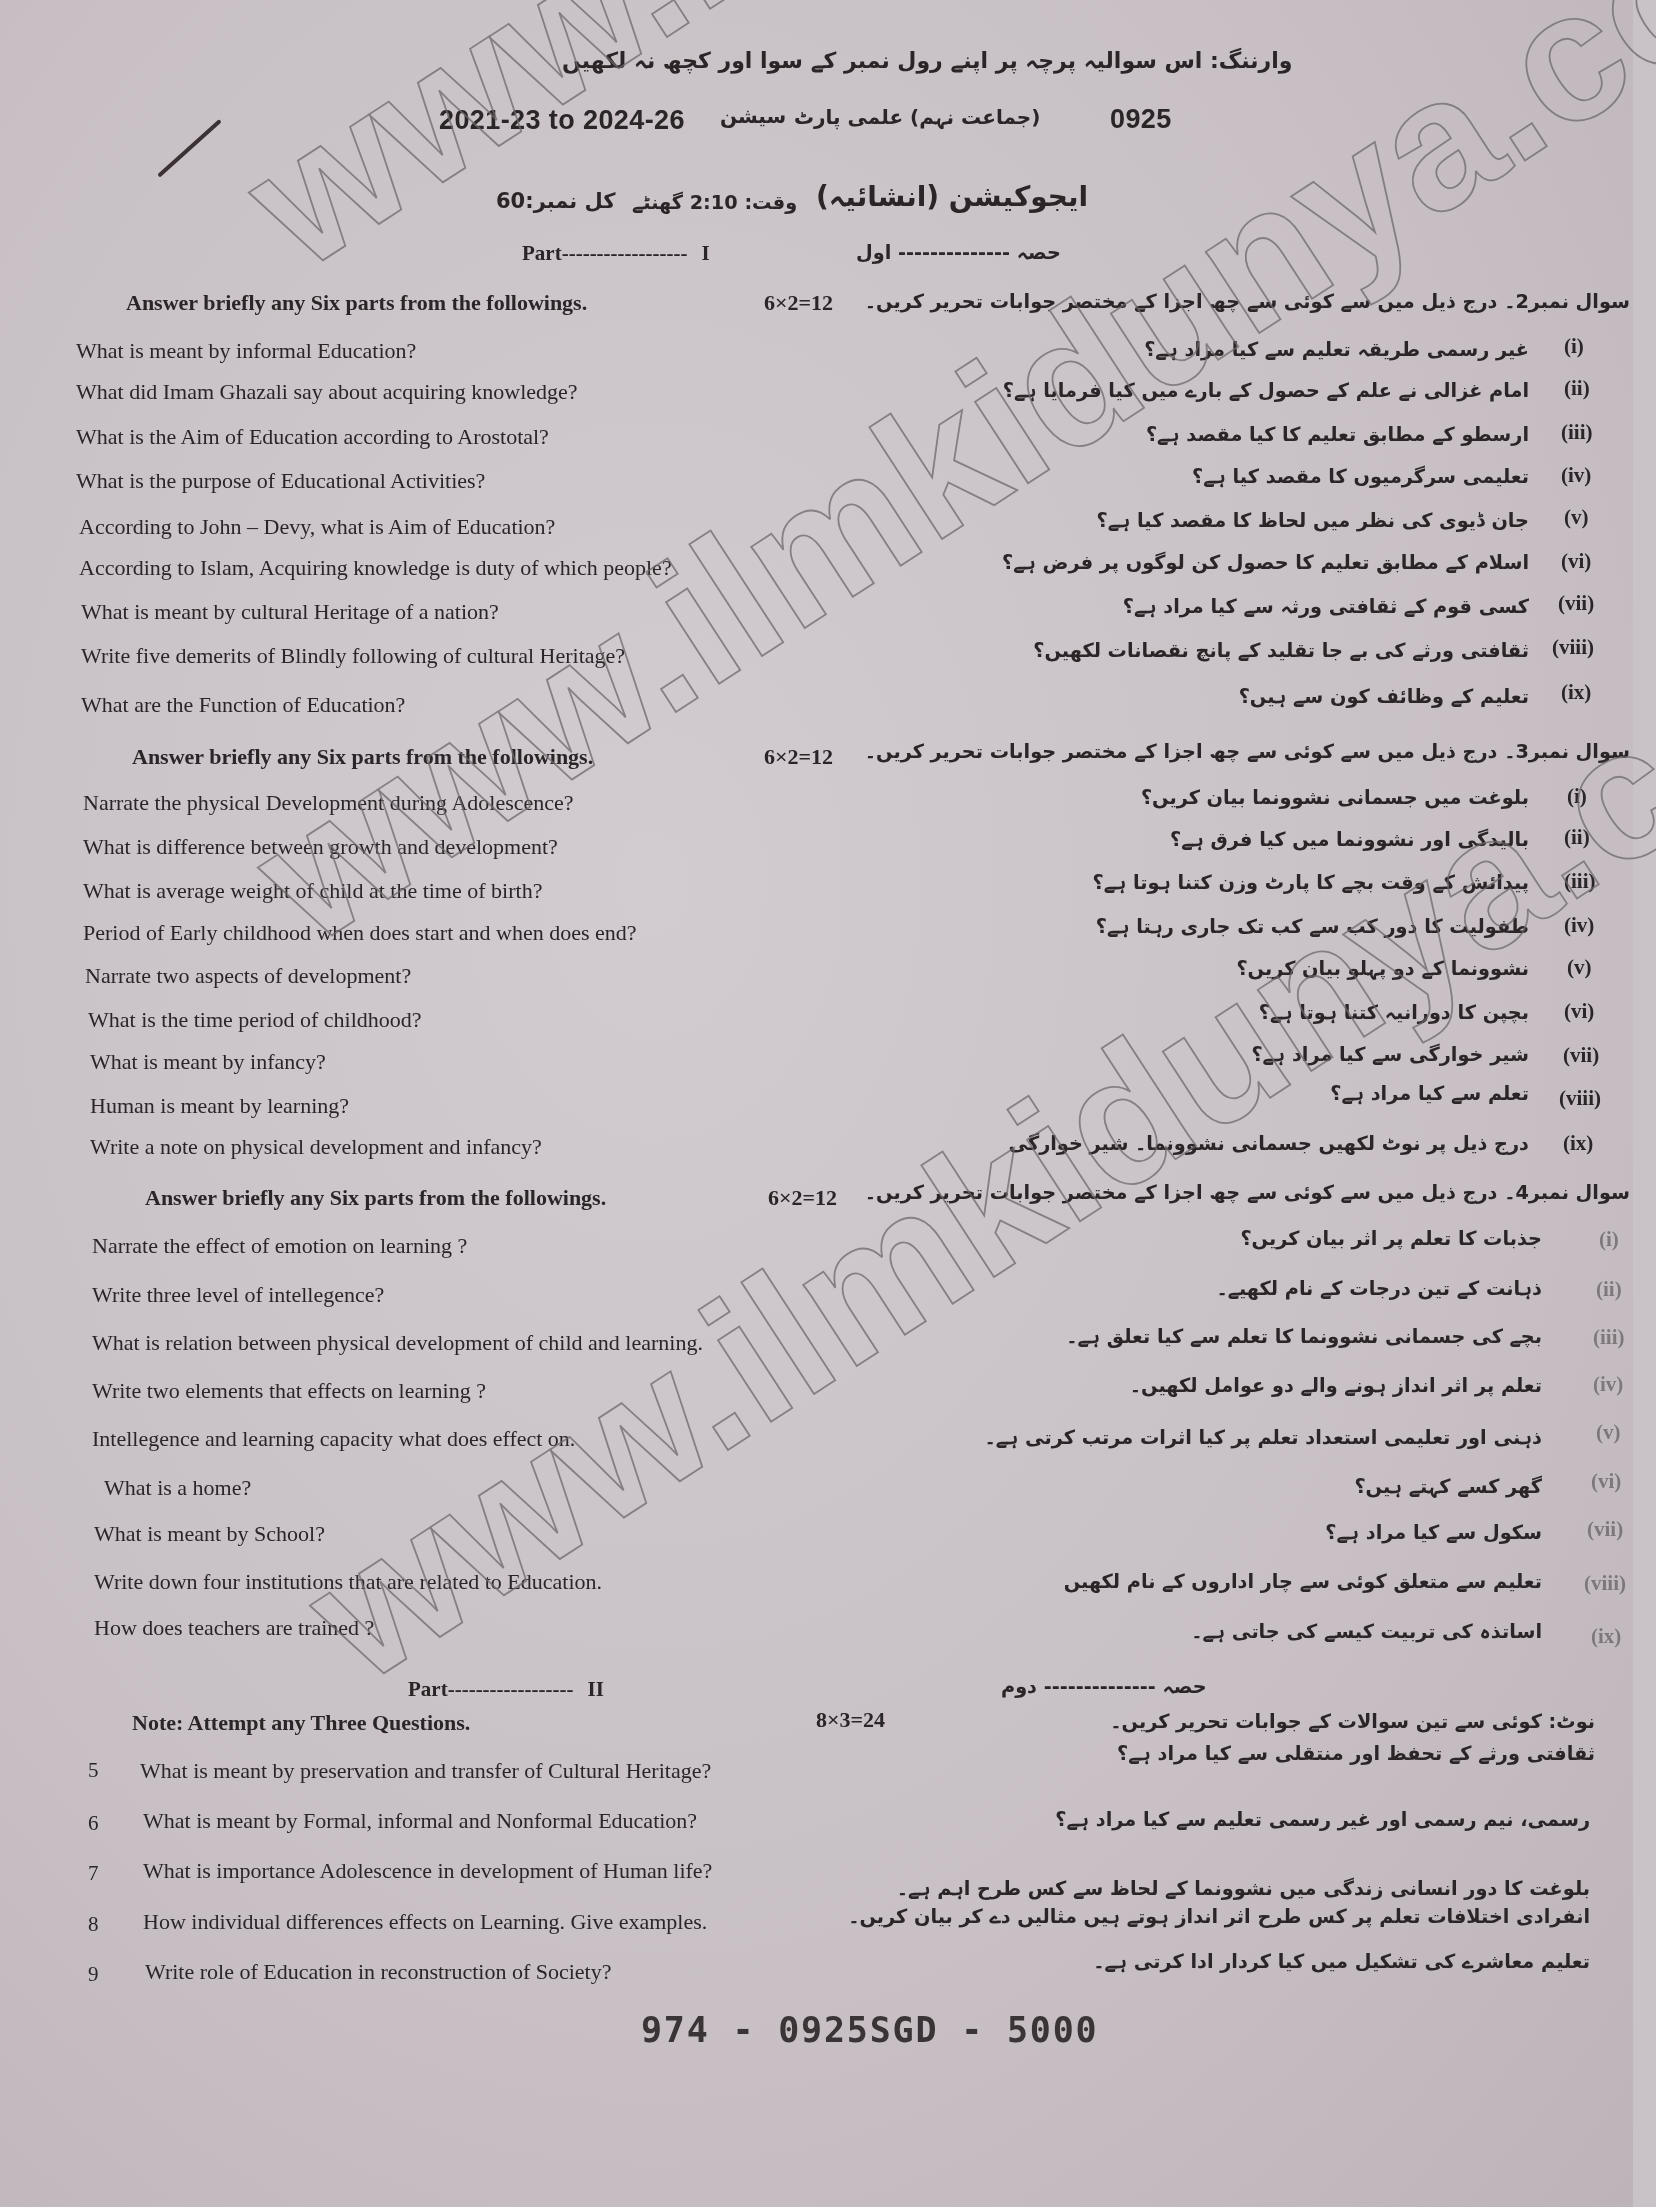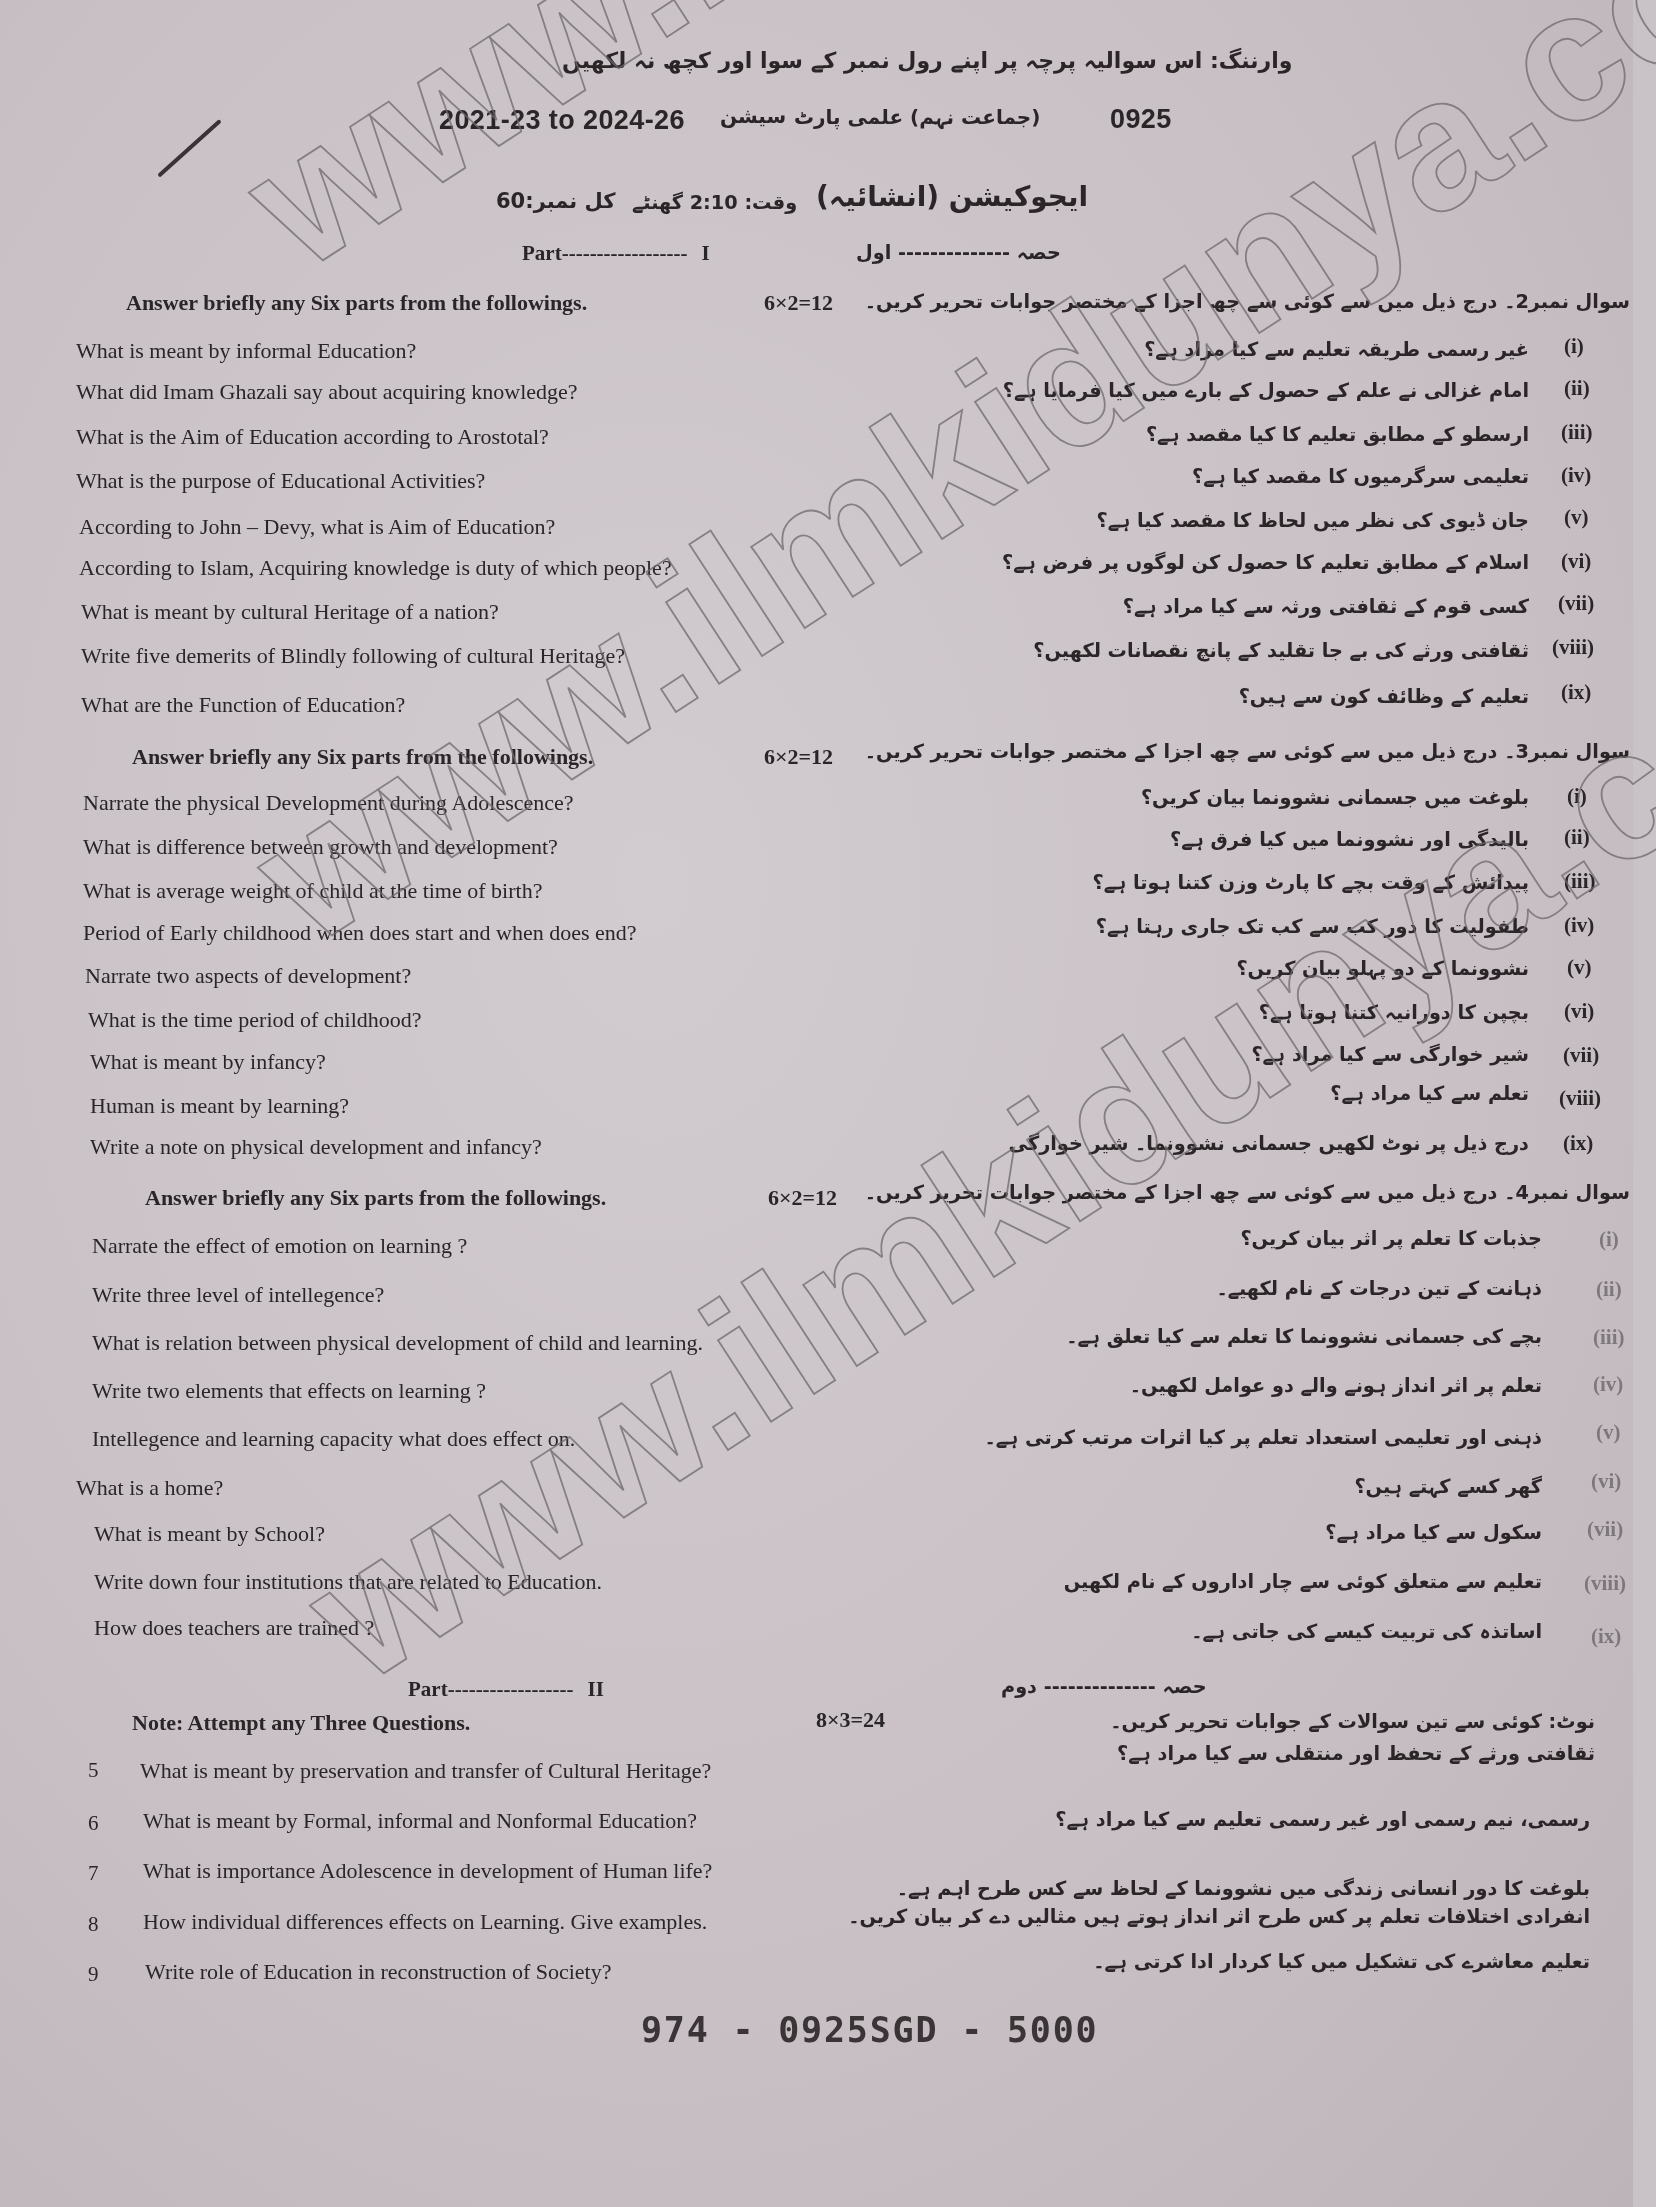--- a/index.html
+++ b/index.html
@@ -150,21 +150,21 @@
 <div class="abs sec-en" style="left:145px; top:1185px;">Answer briefly any Six parts from the followings.</div>
 <div class="abs marks" style="left:768px; top:1185px;">6×2=12</div>
 <div class="abs urdu" style="right:26px; top:1181px; font-size:19.3px;">سوال نمبر4۔ درج ذیل میں سے کوئی سے چھ اجزا کے مختصر جوابات تحریر کریں۔</div>
 
 <div>
   <div class="abs q-en" style="left:92px; top:1233px;">Narrate the effect of emotion on learning ?</div>
   <div class="abs q-en" style="left:92px; top:1282px;">Write three level of intellegence?</div>
   <div class="abs q-en" style="left:92px; top:1330px;">What is relation between physical development of child and learning.</div>
   <div class="abs q-en" style="left:92px; top:1378px;">Write two elements that effects on learning ?</div>
   <div class="abs q-en" style="left:92px; top:1426px;">Intellegence and learning capacity what does effect on.</div>
-  <div class="abs q-en" style="left:76px; top:1475px;">What is a home?</div>
+  <div class="abs q-en" style="left:104px; top:1475px;">What is a home?</div>
   <div class="abs q-en" style="left:94px; top:1521px;">What is meant by School?</div>
   <div class="abs q-en" style="left:94px; top:1569px;">Write down four institutions that are related to Education.</div>
   <div class="abs q-en" style="left:94px; top:1615px;">How does teachers are trained ?</div>
 
   <div class="abs roman faded" style="left:1599px; top:1227px;">(i)</div>
   <div class="abs roman faded" style="left:1596px; top:1277px;">(ii)</div>
   <div class="abs roman faded" style="left:1593px; top:1325px;">(iii)</div>
   <div class="abs roman faded" style="left:1593px; top:1372px;">(iv)</div>
   <div class="abs roman faded" style="left:1596px; top:1420px;">(v)</div>
   <div class="abs roman faded" style="left:1591px; top:1469px;">(vi)</div>

